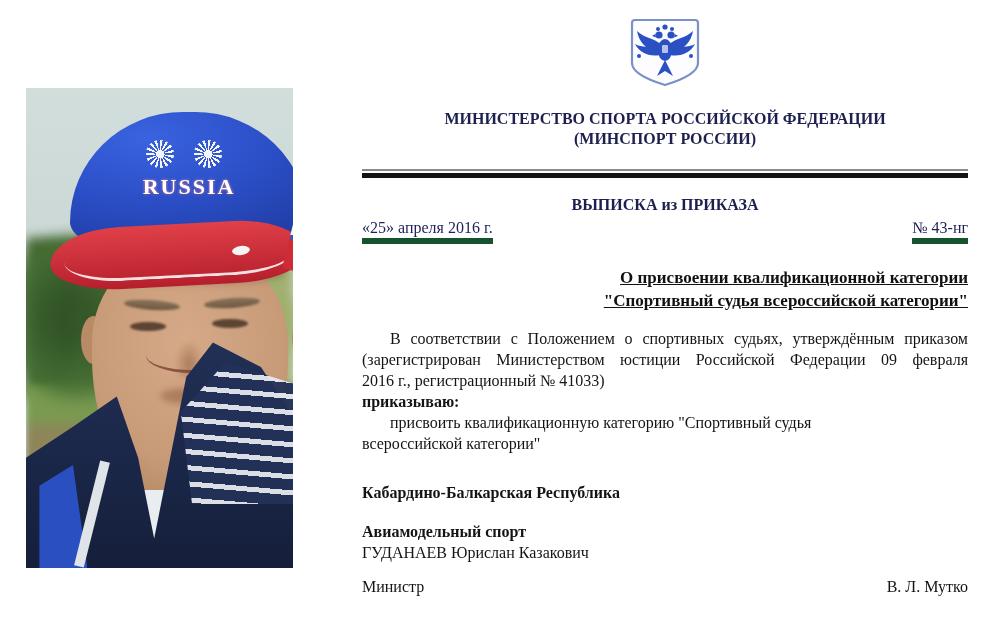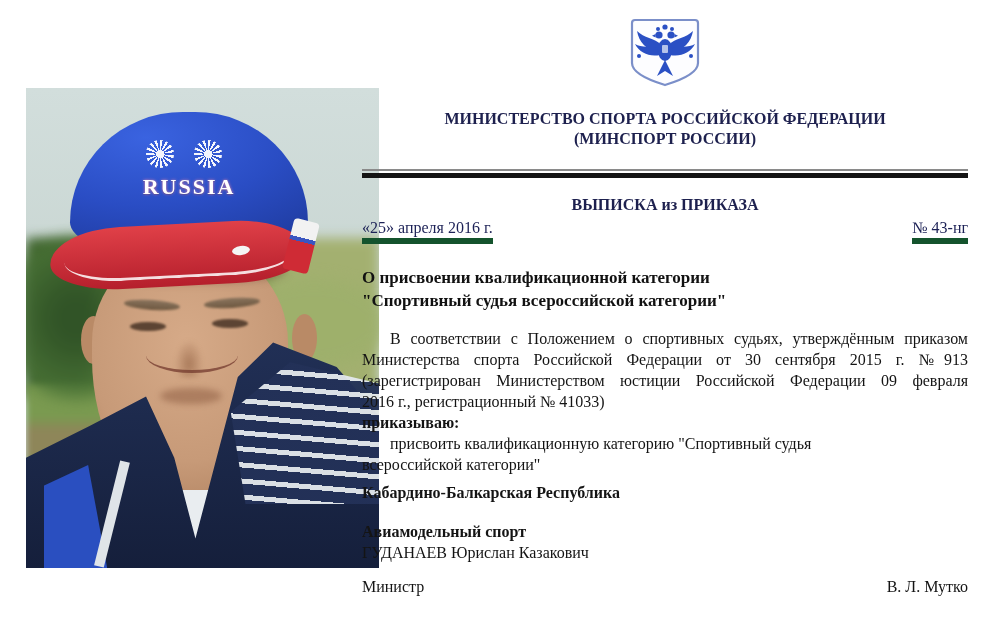--- a/index.html
+++ b/index.html
@@ -1,20 +1,20 @@
 <!DOCTYPE html>
 <html><head>
 <meta charset="utf-8">
 <style>
   html,body{margin:0;padding:0;background:#fff;}
   .page{position:relative;width:1000px;height:625px;background:#ffffff;overflow:hidden;
         font-family:"Liberation Serif", serif;}
 
   
-  .photo{position:absolute;left:26px;top:88px;width:353px;height:480px;overflow:hidden;background:#cfdcda;}
+  .photo{position:absolute;left:26px;top:88px;width:267px;height:480px;overflow:hidden;background:#cfdcda;}
   .sky{position:absolute;left:0;top:0;right:0;height:200px;
        background:linear-gradient(180deg,#d2dedc 0%,#c9d6d2 100%);}
   .trees{position:absolute;left:0;top:150px;right:0;height:160px;filter:blur(6px);
        background:linear-gradient(95deg,#41652f 0 20%,#5c8140 20% 40%,#8ea35e 40% 68%,#a3b070 68% 100%);}
   .grass{position:absolute;left:0;top:295px;right:0;bottom:0;filter:blur(3px);
        background:linear-gradient(180deg,#7a9a50 0 18%,#8e8659 26% 38%,#5f8c3c 50% 75%,#3f6d2a 100%);}
   .bush-left{position:absolute;left:-25px;top:150px;width:150px;height:160px;filter:blur(8px);opacity:.85;
        border-radius:50%;background:radial-gradient(#2f5226 20%,#4a7436 70%,transparent 100%);}
   .bush-right{position:absolute;right:-10px;top:190px;width:150px;height:90px;filter:blur(8px);opacity:.8;
        border-radius:50%;background:#9db06b;}
@@ -81,22 +81,22 @@
   .emblem-box{position:absolute;left:266px;top:17px;width:74px;height:71px;}
   .ministry{position:absolute;left:0;top:109px;width:100%;text-align:center;font-weight:bold;
        color:#1d204e;font-size:16px;line-height:20px;}
   .rule{position:absolute;left:0;top:169px;width:100%;height:10px;
        background:linear-gradient(180deg,#8a8a8a 0 2px,transparent 2px 4px,#141414 4px 9px,transparent 9px);}
   .doc-type{position:absolute;left:0;top:196px;width:100%;text-align:center;font-weight:bold;
        color:#1d204e;font-size:16px;}
   .date-row{position:absolute;left:0;top:219px;width:100%;display:flex;justify-content:space-between;
        color:#1c2156;font-size:16px;}
   .date-row span{border-bottom:6px solid #14532d;padding-bottom:1px;}
-  .subject{position:absolute;left:0;top:266px;width:100%;text-align:left;font-weight:bold;
-       color:#111;font-size:17px;line-height:23px;}
+  .subject{position:absolute;left:0;top:266px;width:100%;text-align:right;font-weight:bold;
+       color:#111;font-size:17px;line-height:23px;text-decoration:underline;}
   .body-block{position:absolute;left:0;top:328px;width:100%;line-height:21px;}
   .jline{text-align:justify;text-align-last:justify;}
   .indent{text-indent:28px;}
   .bold{font-weight:bold;}
   .region{position:absolute;left:0;top:484px;width:100%;text-align:left;font-weight:bold;}
   .sport{position:absolute;left:0;top:523px;font-weight:bold;}
   .person{position:absolute;left:0;top:544px;}
   .sig-row{position:absolute;left:0;top:578px;width:100%;display:flex;justify-content:space-between;}
 </style>
 </head>
@@ -182,21 +182,20 @@
       <span>№ 43-нг</span>
     </div>
 
     <div class="subject">
       <div>О присвоении квалификационной категории</div>
       <div>"Спортивный судья всероссийской категории"</div>
     </div>
 
     <div class="body-block">
       <div class="jline indent">В соответствии с Положением о спортивных судьях, утверждённым приказом</div>
-      <div class="jline">Министерства спорта Российской Федерации от 30 сентября 2015 г. №913</div>
       <div class="jline">(зарегистрирован Министерством юстиции Российской Федерации 09 февраля</div>
       <div>2016 г., регистрационный № 41033)</div>
       <div class="bold">приказываю:</div>
       <div class="indent">присвоить квалификационную категорию "Спортивный судья</div>
       <div>всероссийской категории"</div>
     </div>
 
     <div class="region">Кабардино-Балкарская Республика</div>
     <div class="sport">Авиамодельный спорт</div>
     <div class="person">ГУДАНАЕВ Юрислан Казакович</div>

